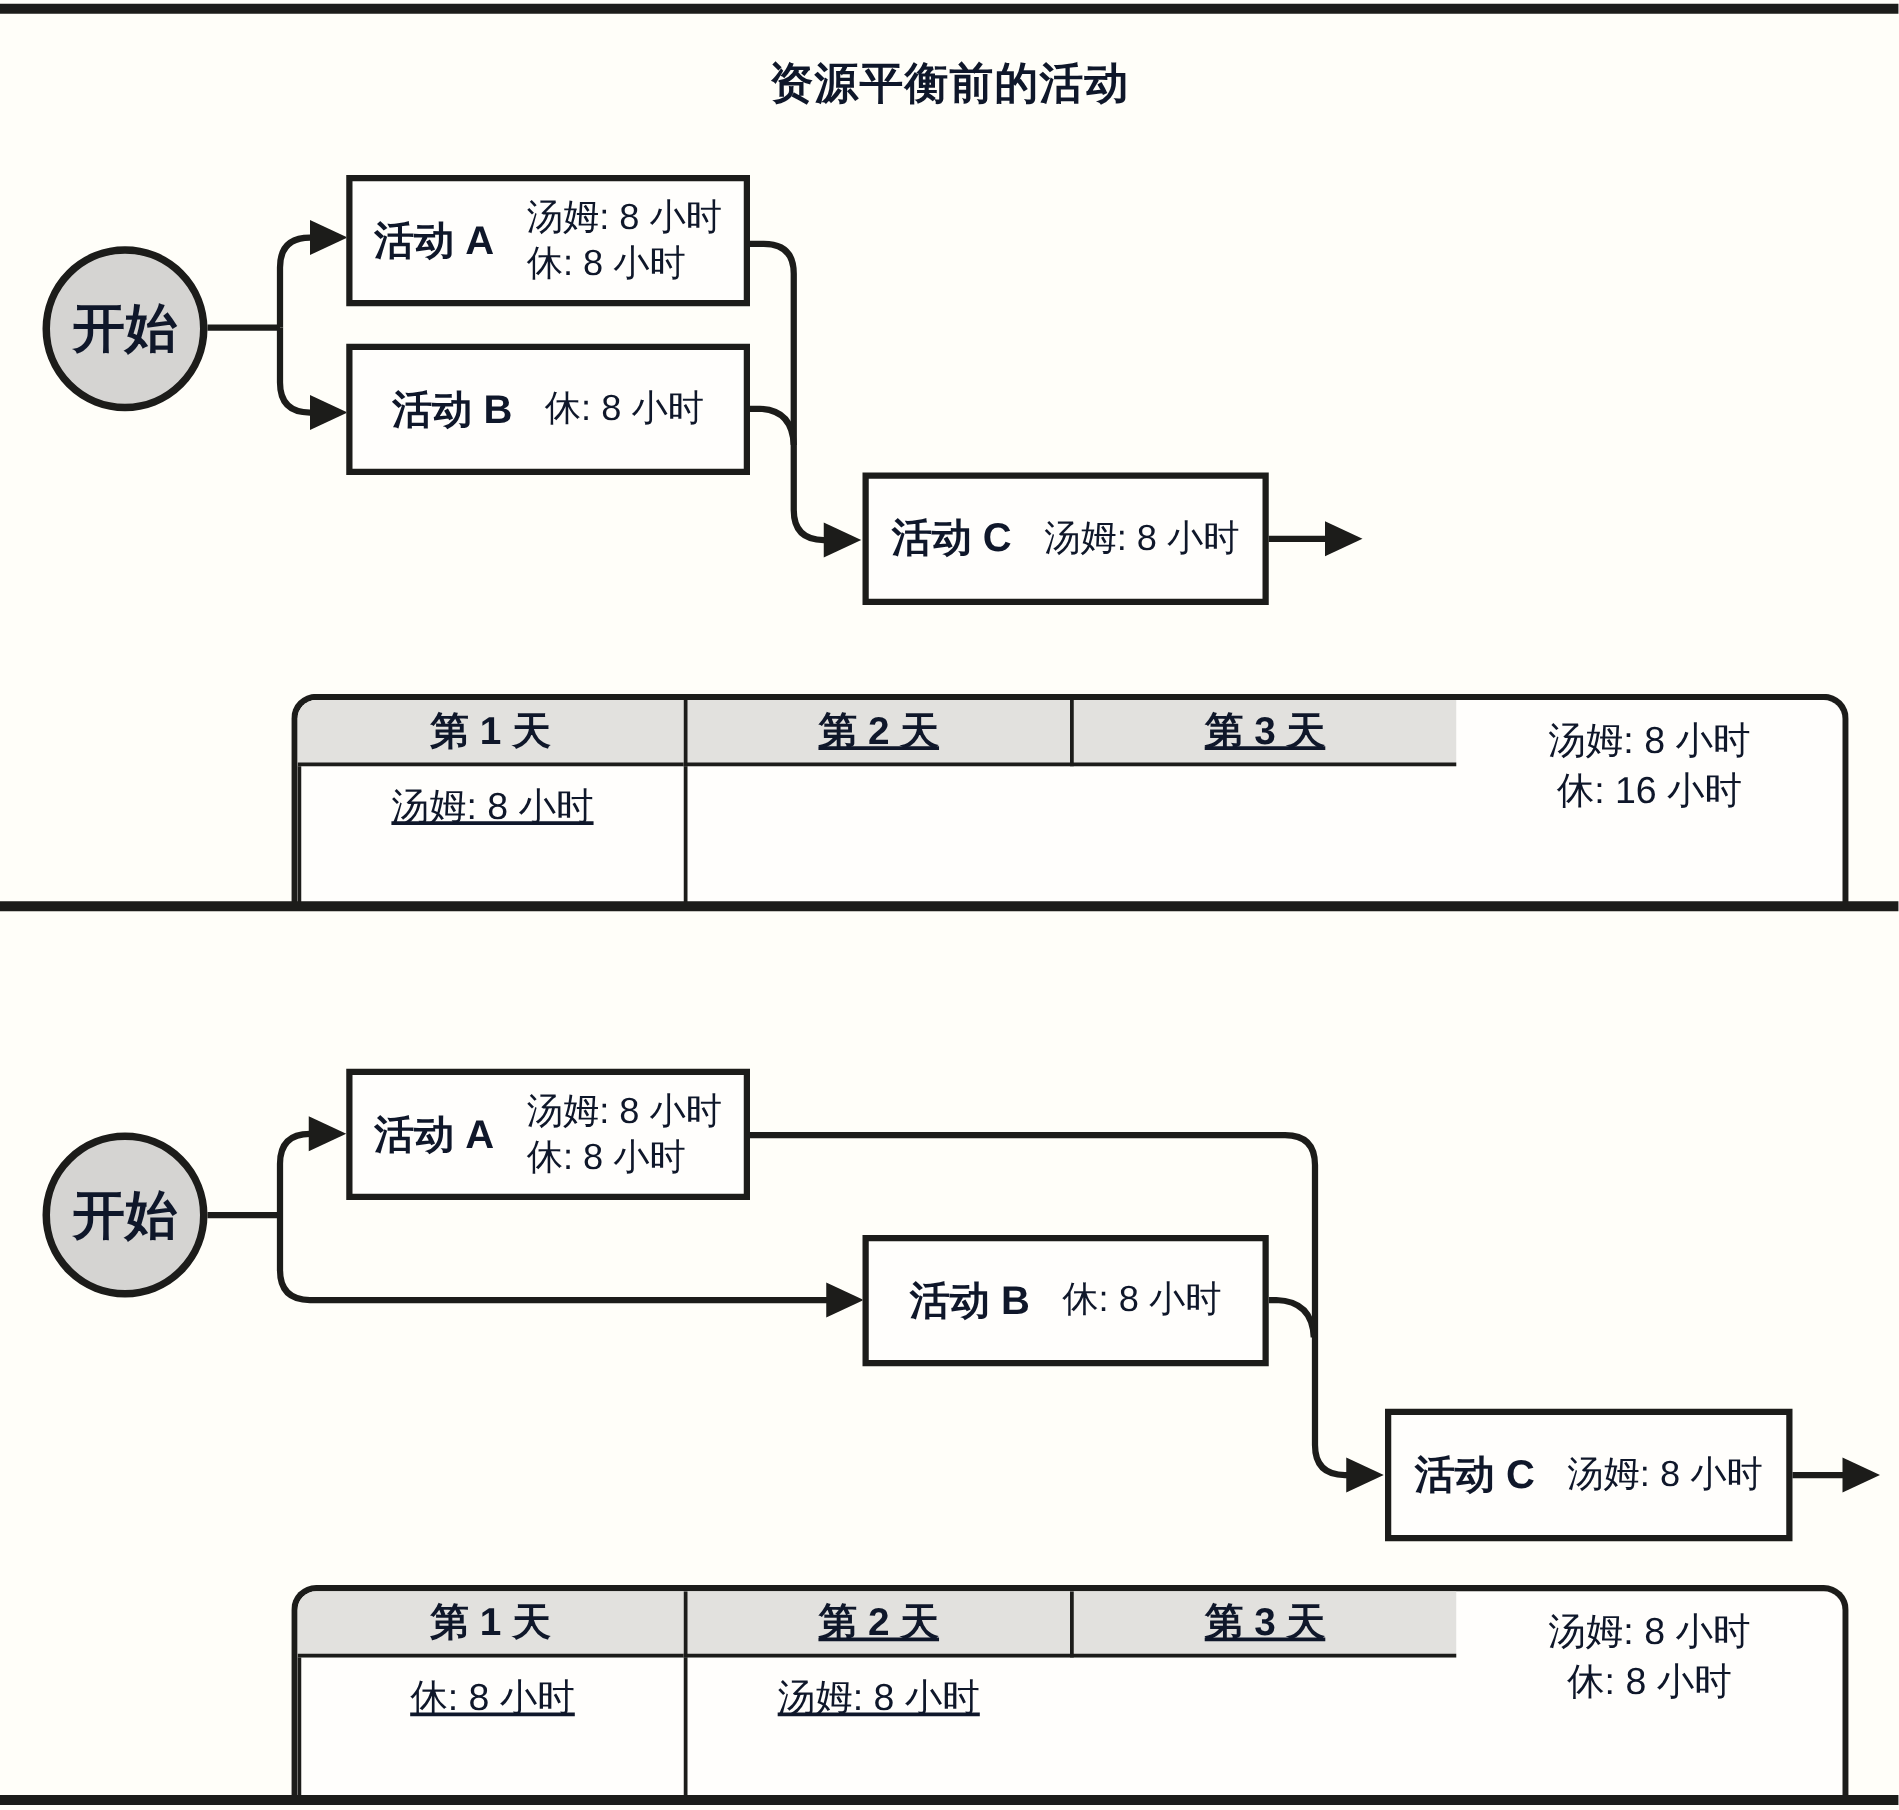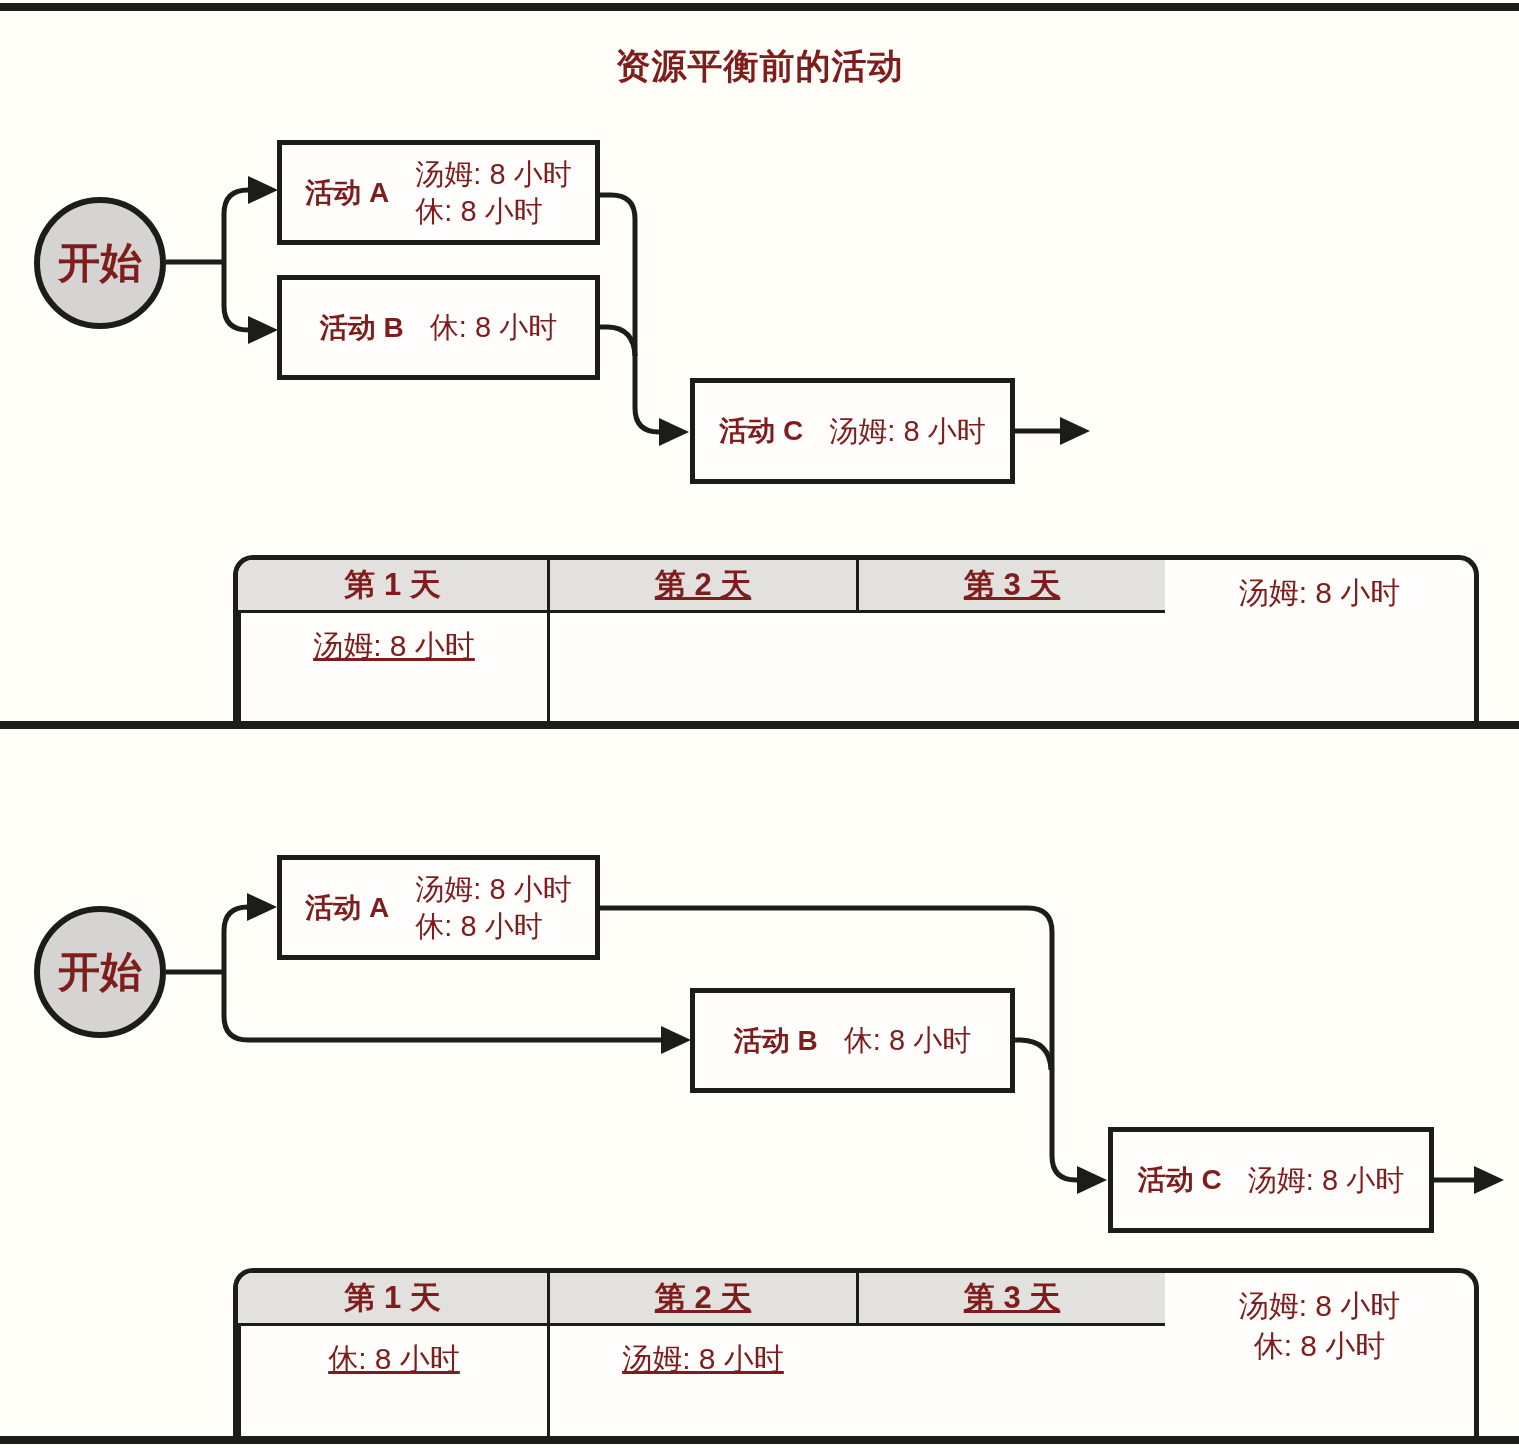--- a/index.html
+++ b/index.html
@@ -1,39 +1,39 @@
 <!DOCTYPE html>
 <html><head>
 <meta charset="utf-8">
 <style>
   html,body{margin:0;padding:0;background:#fffef9;}
   .canvas{
     position:relative;width:1519px;height:1448px;overflow:hidden;
-    background:#fffef9;color:#7f1d1d;
+    background:#fffef9;color:#0f172a;
     font-family:"Liberation Sans","DejaVu Sans",sans-serif;
   }
   .rule{position:absolute;left:0;width:1519px;height:8px;background:#1c1c1a;z-index:6;}
   .sec-title{
     position:absolute;left:0;width:1519px;margin:0;text-align:center;
     font-size:35px;font-weight:bold;letter-spacing:1px;z-index:3;
   }
   .edges{position:absolute;left:0;top:0;z-index:1;pointer-events:none;}
   .edges path{fill:none;stroke:#1c1c1a;stroke-width:5;stroke-linejoin:round;}
   .edges polygon{fill:#1c1c1a;stroke:none;}
   .start-node{
     position:absolute;width:132px;height:132px;border-radius:50%;
     background:#d5d4d2;border:6px solid #1c1c1a;box-sizing:border-box;
     display:flex;align-items:center;justify-content:center;
     font-size:42px;font-weight:bold;z-index:2;text-align:center;
   }
   .abox{
     position:absolute;background:#fffefc;border:5px solid #1c1c1a;box-sizing:border-box;
     display:flex;align-items:center;justify-content:center;gap:26px;z-index:2;
   }
-  .abox .alabel{font-size:28px;font-weight:bold;white-space:nowrap;}
+  .abox .alabel{font-size:32px;font-weight:bold;white-space:nowrap;}
   .abox .ares{display:flex;flex-direction:column;font-size:29px;line-height:37px;text-align:left;white-space:nowrap;}
   .sched{
     position:absolute;box-sizing:border-box;background:#fffefc;
     border:5px solid #1c1c1a;border-bottom:none;border-radius:20px 20px 0 0;
     display:grid;grid-template-columns:1fr 1fr 1fr 1fr;grid-template-rows:53px 1fr;
     overflow:hidden;z-index:2;
   }
   .sched .h{
     background:#e2e1de;border-bottom:3px solid #1c1c1a;
     display:flex;align-items:center;justify-content:center;
@@ -102,20 +102,21 @@
       <span>汤姆: 8 小时</span>
     </span>
   </div>
 
   <div class="sched" style="left:233px;top:555px;width:1246px;height:167px">
     <div class="h">第 1 天</div>
     <div class="h mid">第 2 天</div>
     <div class="h mid">第 3 天</div>
     <div class="c">
       <span class="cellline">汤姆: 8 小时</span>
+      <span class="cellline">休: 16 小时</span>
     </div>
     <div class="c mid">
       <span class="cellline">汤姆: 8 小时</span>
     </div>
     <div class="c mid"></div>
   </div>
 
   <div class="rule" style="top:721px"></div>
 
 

